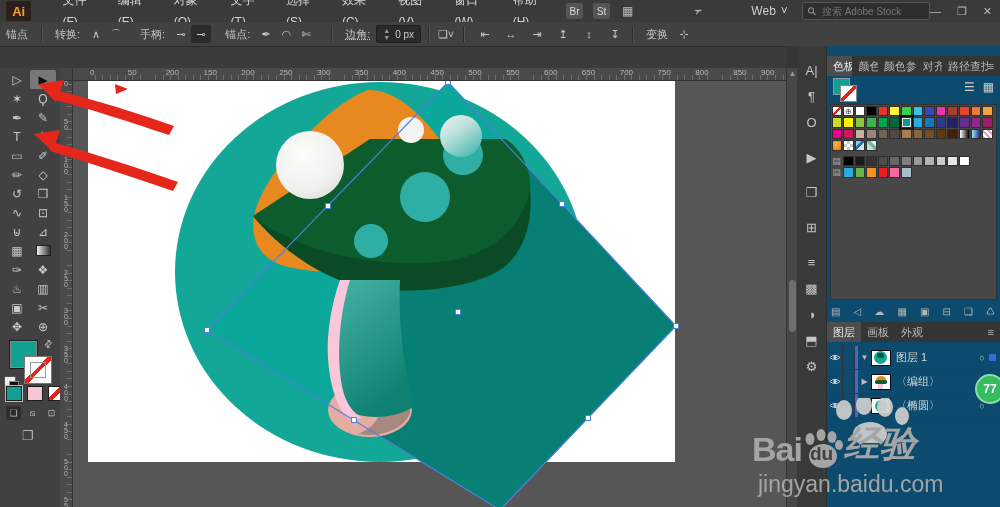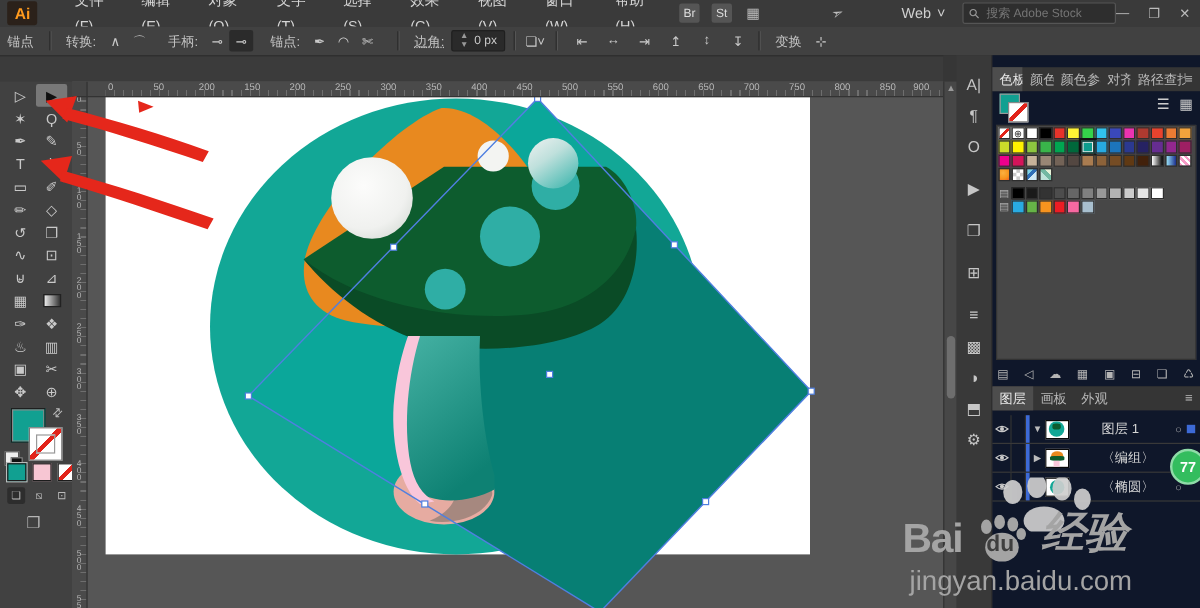--- a/index.html
+++ b/index.html
@@ -88,21 +88,21 @@
   #vscroll{left:786px;top:68px;width:11px;height:439px;background:#474747;border-left:1px solid #333;}
   #vscroll .up{position:absolute;top:0;left:0;width:11px;height:12px;color:#999;font-size:8px;text-align:center;line-height:12px;}
   #vscroll .thumb{position:absolute;left:2px;top:212px;width:7px;height:52px;background:#6e6e6e;border-radius:4px;}
   
   #dock{left:797px;top:46px;width:30px;height:461px;background:#393939;border-right:1px solid #2c2c2c;
         display:flex;flex-direction:column;align-items:center;padding-top:12px;box-sizing:border-box;}
   .dock-ic{width:24px;height:24px;display:flex;align-items:center;justify-content:center;color:#c6c6c6;
            font-size:13px;margin-bottom:2px;}
   .dock-ic.gap{margin-top:9px;}
   
-  #panels{left:827px;top:46px;width:173px;height:461px;background:#0f172a;}
+  #panels{left:827px;top:46px;width:173px;height:461px;background:#0c4a6e;}
   .ptabs{position:absolute;left:0;width:173px;height:20px;background:#353535;display:flex;font-size:11px;
          color:#b9b9b9;align-items:stretch;}
   .ptab{padding:0 6px;display:flex;align-items:center;white-space:nowrap;overflow:hidden;max-width:40px;}
   .ptab.active{background:#4d4d4d;color:#e8e8e8;}
   .ptab-menu{margin-left:auto;padding-right:6px;display:flex;align-items:center;color:#bbb;font-size:11px;}
   #sw-indicator{position:absolute;left:0;top:30px;width:173px;height:26px;}
   #sw-fill{position:absolute;left:6px;top:2px;width:15px;height:15px;border:1px solid #999;}
   #sw-stroke{position:absolute;left:13px;top:9px;width:15px;height:15px;background:#fff;border:1px solid #888;
     background-image:linear-gradient(135deg,transparent 42%,#E2231A 42%,#E2231A 58%,transparent 58%);}
   #sw-views{position:absolute;right:6px;top:4px;display:flex;gap:8px;color:#ccc;font-size:12px;}
@@ -128,39 +128,39 @@
   #layers-rows{position:absolute;left:0;top:300px;width:173px;}
   .lrow{position:relative;height:23px;border-bottom:1px solid #393939;display:flex;align-items:center;
         font-size:11px;color:#d6d6d6;}
   .lcell-eye{width:15px;height:23px;border-right:1px solid #333;display:flex;align-items:center;justify-content:center;}
   .lcell-lock{width:11px;height:23px;border-right:1px solid #333;}
   .lbar{width:3px;height:23px;background:#3D6AD6;}
   .lexp{width:13px;text-align:center;font-size:8px;color:#bbb;}
   .lthumb{width:18px;height:14px;background:#fff;border:1px solid #0a0a0a;position:relative;overflow:hidden;
           margin-right:5px;flex:none;}
   .lthumb i{position:absolute;}
-  .lname{flex:1;white-space:nowrap;overflow:hidden;margin-left:22px;}
+  .lname{flex:1;white-space:nowrap;overflow:hidden;}
   .ltarget{width:14px;text-align:center;color:#bdbdbd;font-size:9px;}
   .lsel{width:7px;height:7px;background:#3D6AD6;margin-right:4px;}
   .lsel.empty{background:transparent;}
   
   .th-composite i.c1{left:2px;top:0px;width:13px;height:13px;border-radius:50%;background:#12A796;}
   .th-composite i.c2{left:5px;top:2px;width:7px;height:5px;background:#0D5C2E;border-radius:40%;}
   .th-diamond i.c1{left:4px;top:2px;width:9px;height:9px;background:#0BA79A;transform:rotate(45deg);}
   .th-mushroom i.c1{left:4px;top:1px;width:10px;height:7px;background:#E8891F;border-radius:50% 50% 20% 20%;}
   .th-mushroom i.c2{left:3px;top:5px;width:12px;height:4px;background:#0D5C2E;border-radius:30%;}
   .th-mushroom i.c3{left:6px;top:9px;width:5px;height:5px;background:#F9C6DA;}
   .th-circle i.c1{left:3px;top:1px;width:12px;height:12px;border-radius:50%;background:#12A796;}
   
   #badge77{left:975px;top:374px;width:30px;height:30px;border-radius:50%;background:#33BD5E;z-index:40;
            border:2px solid #8FDCA8;box-sizing:border-box;color:#fff;font-size:12px;font-weight:bold;
            display:flex;align-items:center;justify-content:center;}
   #paw{left:832px;top:398px;z-index:40;}
   #wm{left:752px;top:420px;z-index:41;color:#a4a4a4;}
-  #wm-line1{display:flex;align-items:flex-end;gap:13px;}
+  #wm-line1{display:flex;align-items:flex-end;gap:1px;}
   #wm-bai{font-size:34px;font-weight:bold;letter-spacing:-1px;}
   #wm-paw{position:relative;width:40px;height:40px;}
   #wm-du{position:absolute;left:7px;top:14px;font-size:19px;font-weight:bold;color:#3f3f3f;}
   #wm-suffix{font-size:36px;font-weight:bold;font-style:italic;}
   #wm-url{font-size:23px;margin-top:2px;margin-left:6px;}
 </style>
 </head>
 <body>
 
 <div id="root">

